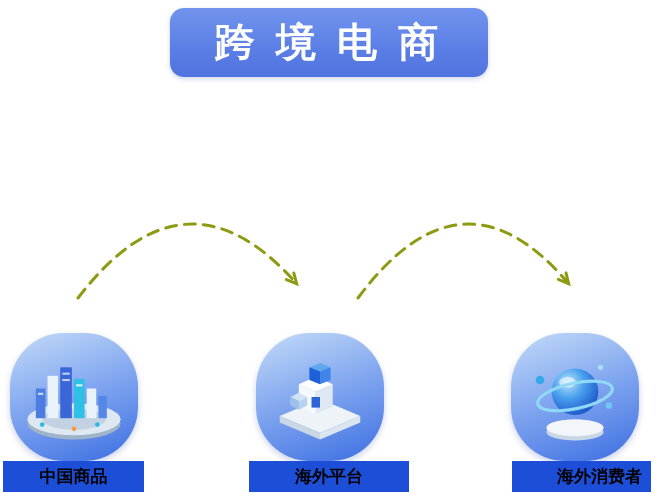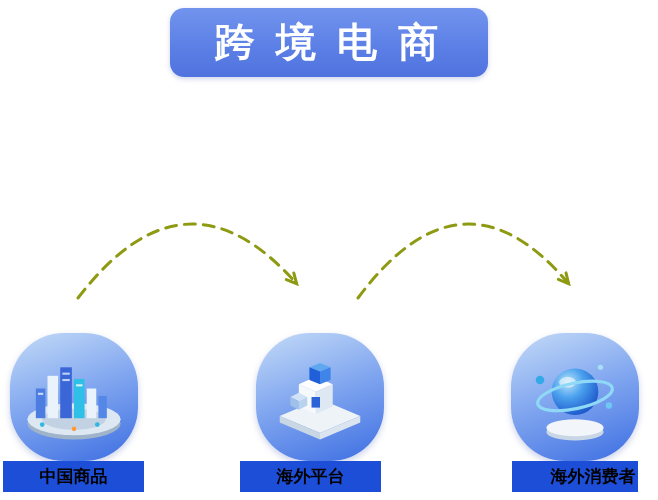--- a/index.html
+++ b/index.html
@@ -68,22 +68,22 @@
     background: #1d4ed8;
     display: flex;
     align-items: center;
     justify-content: center;
     font-size: 17px;
     font-weight: bold;
     color: #000000;
     white-space: nowrap;
   }
   .label-1 { left: 3px;   width: 141px; }
-  .label-2 { left: 240px; width: 141px; }
-  .label-3 { left: 512px; width: 126px; padding-left: 36px; }
+  .label-2 { left: 249px; width: 160px; }
+  .label-3 { left: 512px; width: 139px; padding-left: 36px; }
 </style>
 </head>
 <body>
 
 <div class="canvas">
 
   <div class="title-banner">
     <span class="title-text">跨 境 电 商</span>
   </div>
 

